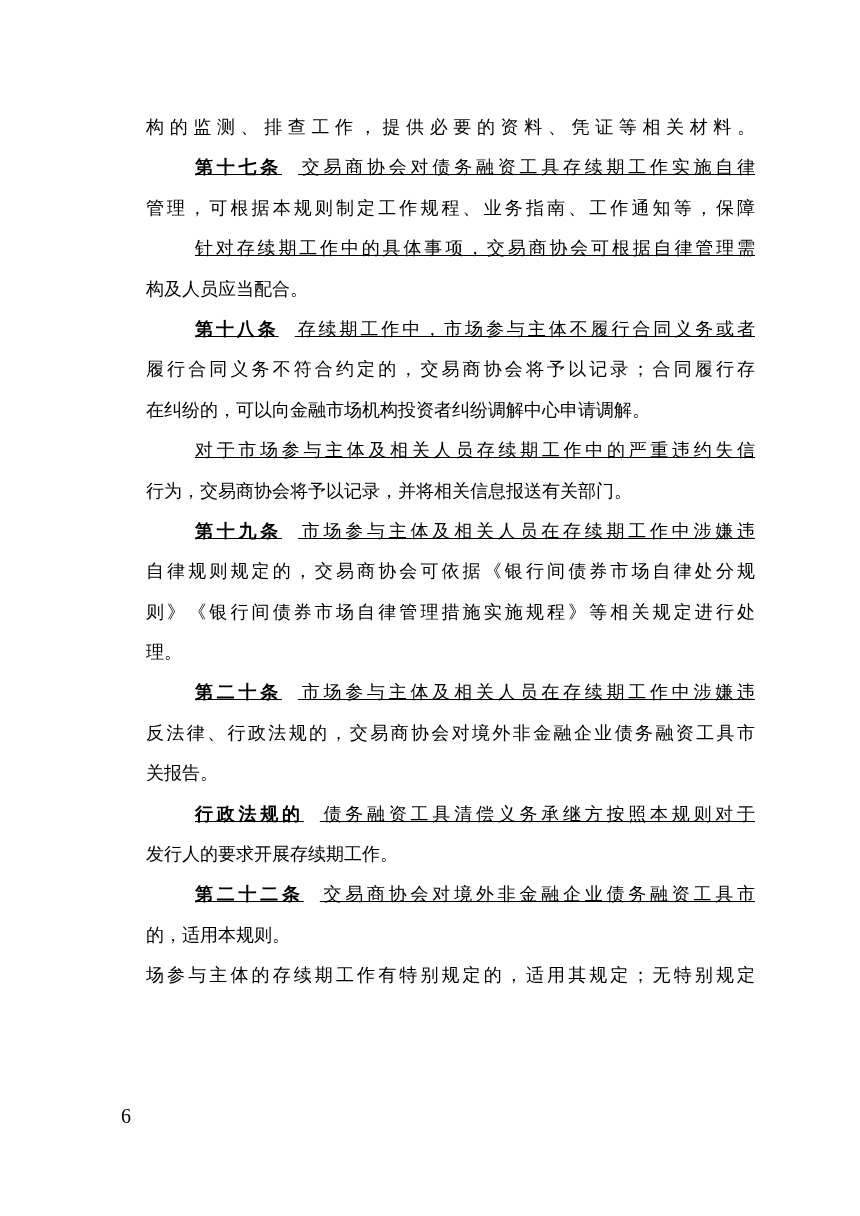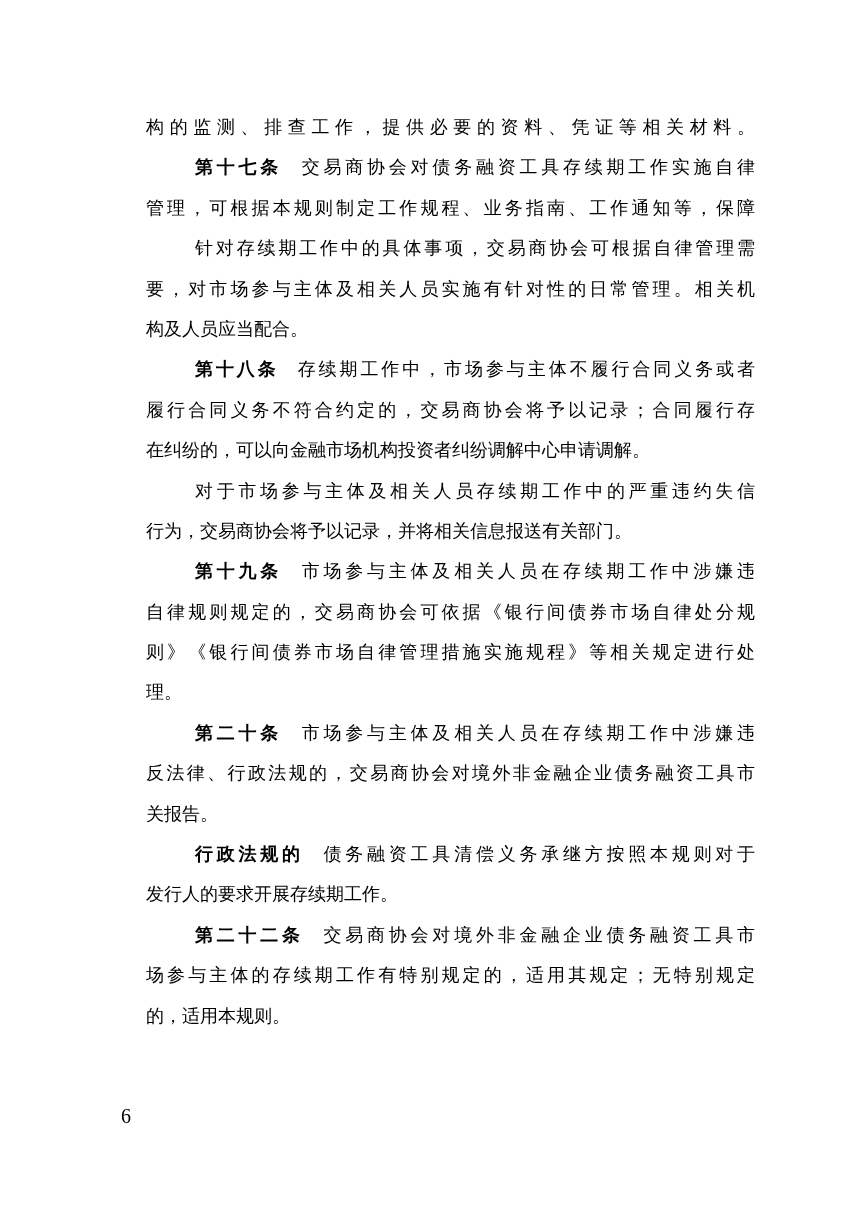--- a/index.html
+++ b/index.html
@@ -30,20 +30,21 @@
     text-align: left;
     margin-left: 28px;
   }
   .line.fill {
     text-align: justify;
     text-align-last: justify;
     text-justify: inter-character;
   }
   .line.indent {
     text-indent: 49px;
+    text-decoration: underline;
   }
   .lead {
     font-weight: bold;
     font-family: "Liberation Sans", "DejaVu Sans", sans-serif;
   }
   .lead-gap {
     display: inline-block;
     width: 16px;
   }
   .page-number {
@@ -56,34 +57,33 @@
 </style>
 </head>
 <body>
 
 <div class="page">
   <div class="text-block">
       <div class="line fill"><span>构的监测、排查工作，提供必要的资料、凭证等相关材料。</span></div>
       <div class="line fill indent"><span class="lead">第十七条</span><span class="lead-gap"></span><span>交易商协会对债务融资工具存续期工作实施自律</span></div>
       <div class="line fill"><span>管理，可根据本规则制定工作规程、业务指南、工作通知等，保障</span></div>
       <div class="line fill indent"><span>针对存续期工作中的具体事项，交易商协会可根据自律管理需</span></div>
-      <div class="line fill"><span>要，对市场参与主体及相关人员实施有针对性的日常管理。相关机</span></div>
       <div class="line"><span>构及人员应当配合。</span></div>
       <div class="line fill indent"><span class="lead">第十八条</span><span class="lead-gap"></span><span>存续期工作中，市场参与主体不履行合同义务或者</span></div>
       <div class="line fill"><span>履行合同义务不符合约定的，交易商协会将予以记录；合同履行存</span></div>
       <div class="line"><span>在纠纷的，可以向金融市场机构投资者纠纷调解中心申请调解。</span></div>
       <div class="line fill indent"><span>对于市场参与主体及相关人员存续期工作中的严重违约失信</span></div>
       <div class="line"><span>行为，交易商协会将予以记录，并将相关信息报送有关部门。</span></div>
       <div class="line fill indent"><span class="lead">第十九条</span><span class="lead-gap"></span><span>市场参与主体及相关人员在存续期工作中涉嫌违</span></div>
       <div class="line fill"><span>自律规则规定的，交易商协会可依据《银行间债券市场自律处分规</span></div>
       <div class="line fill"><span>则》《银行间债券市场自律管理措施实施规程》等相关规定进行处</span></div>
       <div class="line"><span>理。</span></div>
       <div class="line fill indent"><span class="lead">第二十条</span><span class="lead-gap"></span><span>市场参与主体及相关人员在存续期工作中涉嫌违</span></div>
       <div class="line fill"><span>反法律、行政法规的，交易商协会对境外非金融企业债务融资工具市</span></div>
       <div class="line"><span>关报告。</span></div>
       <div class="line fill indent"><span class="lead">行政法规的</span><span class="lead-gap"></span><span>债务融资工具清偿义务承继方按照本规则对于</span></div>
       <div class="line"><span>发行人的要求开展存续期工作。</span></div>
       <div class="line fill indent"><span class="lead">第二十二条</span><span class="lead-gap"></span><span>交易商协会对境外非金融企业债务融资工具市</span></div>
+      <div class="line"><span>的，适用本规则。</span></div>
       <div class="line fill"><span>场参与主体的存续期工作有特别规定的，适用其规定；无特别规定</span></div>
-      <div class="line"><span>的，适用本规则。</span></div>
     </div>
   <div class="page-number">6</div>
 </div>
 
 </body></html>

